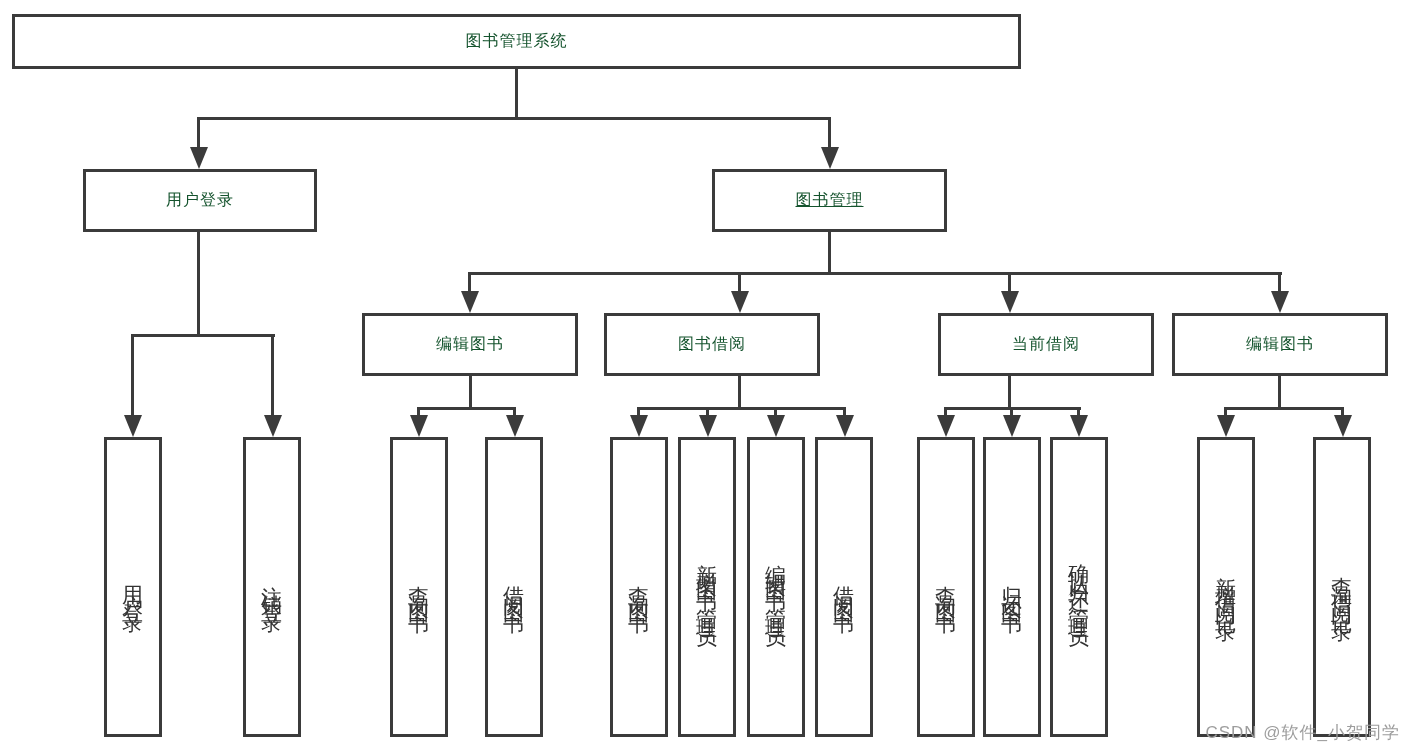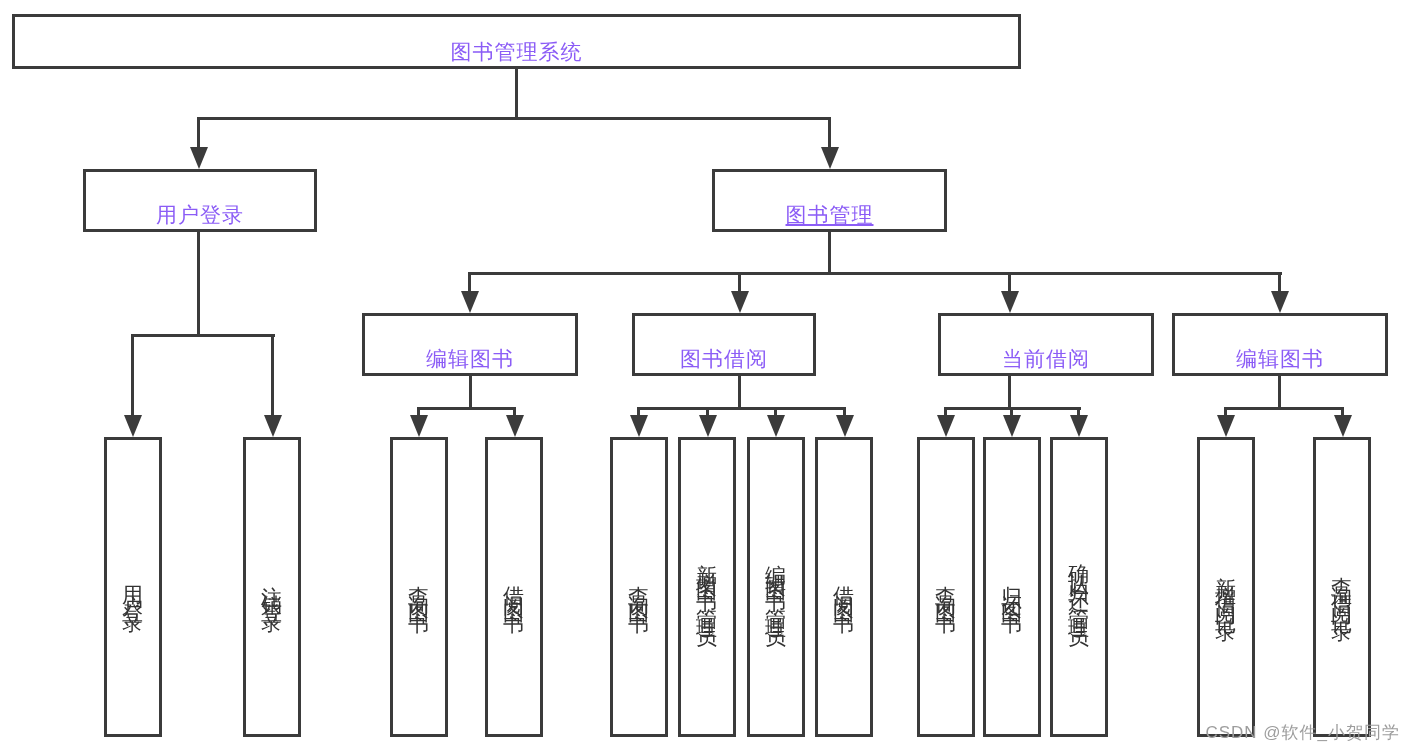--- a/index.html
+++ b/index.html
@@ -2,22 +2,22 @@
 <html><head>
 <meta charset="utf-8">
 <style>
   html,body{margin:0;padding:0;background:#fff;}
   #canvas{
     position:relative;width:1405px;height:747px;background:#ffffff;overflow:hidden;
     font-family:"Liberation Sans","DejaVu Sans",sans-serif;
   }
   .node{
     position:absolute;box-sizing:border-box;border:3px solid #3b3b3b;background:#fff;
-    display:flex;align-items:flex-end;justify-content:center;
-    color:#8b5cf6;font-size:21px;letter-spacing:1px;
+    display:flex;align-items:center;justify-content:center;
+    color:#14532d;font-size:16px;letter-spacing:1px;
   }
   .leaf{
     position:absolute;box-sizing:border-box;border:3px solid #3b3b3b;background:#fff;
     display:flex;align-items:center;justify-content:center;
     color:#333333;
   }
   .leaf .vtext{
     writing-mode:vertical-rl;text-orientation:mixed;
     font-size:21px;letter-spacing:9px;line-height:1;color:#333333;
   }
@@ -70,21 +70,21 @@
   <div class="vline" style="left:738px;top:272px;height:21px;"></div>
   <div class="arrow" style="left:731px;top:291px;"></div>
   <div class="vline" style="left:1008px;top:272px;height:21px;"></div>
   <div class="arrow" style="left:1001px;top:291px;"></div>
   <div class="vline" style="left:1278px;top:272px;height:21px;"></div>
   <div class="arrow" style="left:1271px;top:291px;"></div>
 
   <div class="node" style="left:362px;top:313px;width:216px;height:63px;">
     <span>编辑图书</span>
   </div>
-  <div class="node" style="left:632px;top:313px;width:184px;height:63px;">
+  <div class="node" style="left:604px;top:313px;width:216px;height:63px;">
     <span>图书借阅</span>
   </div>
   <div class="node" style="left:902px;top:313px;width:216px;height:63px;margin-left:36px;">
     <span>当前借阅</span>
   </div>
   <div class="node" style="left:1172px;top:313px;width:216px;height:63px;">
     <span>编辑图书</span>
   </div>
 
   <div class="vline" style="left:469px;top:376px;height:34px;"></div>

